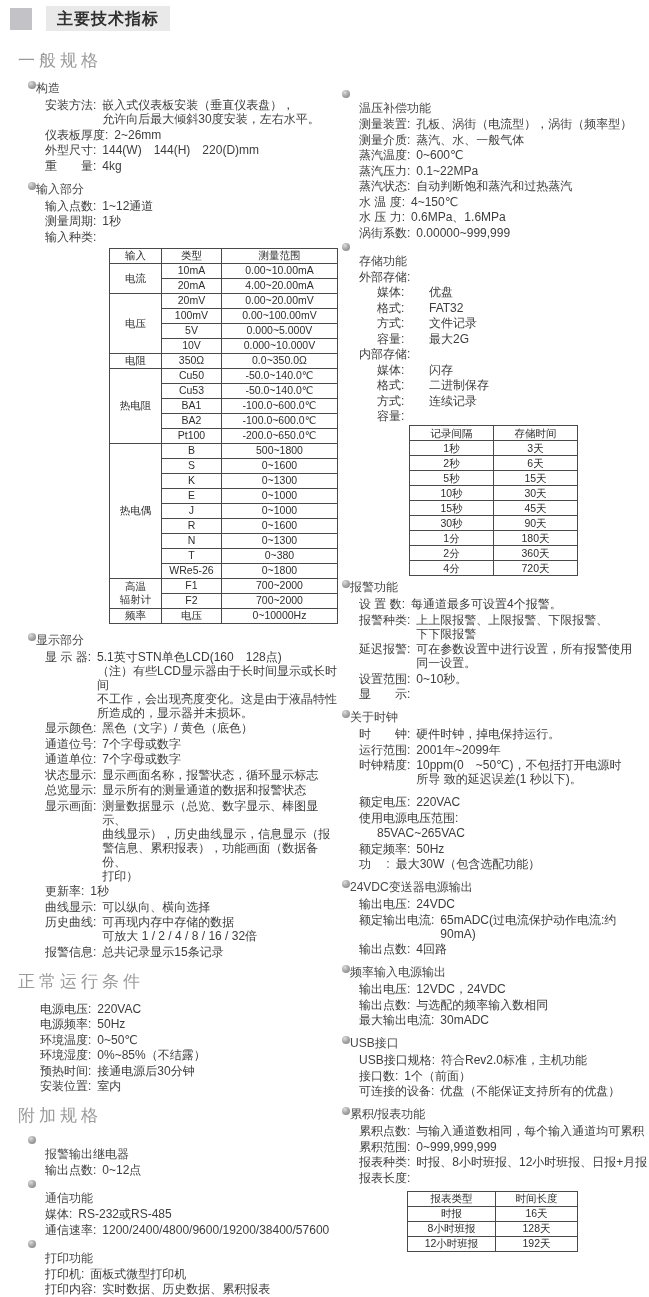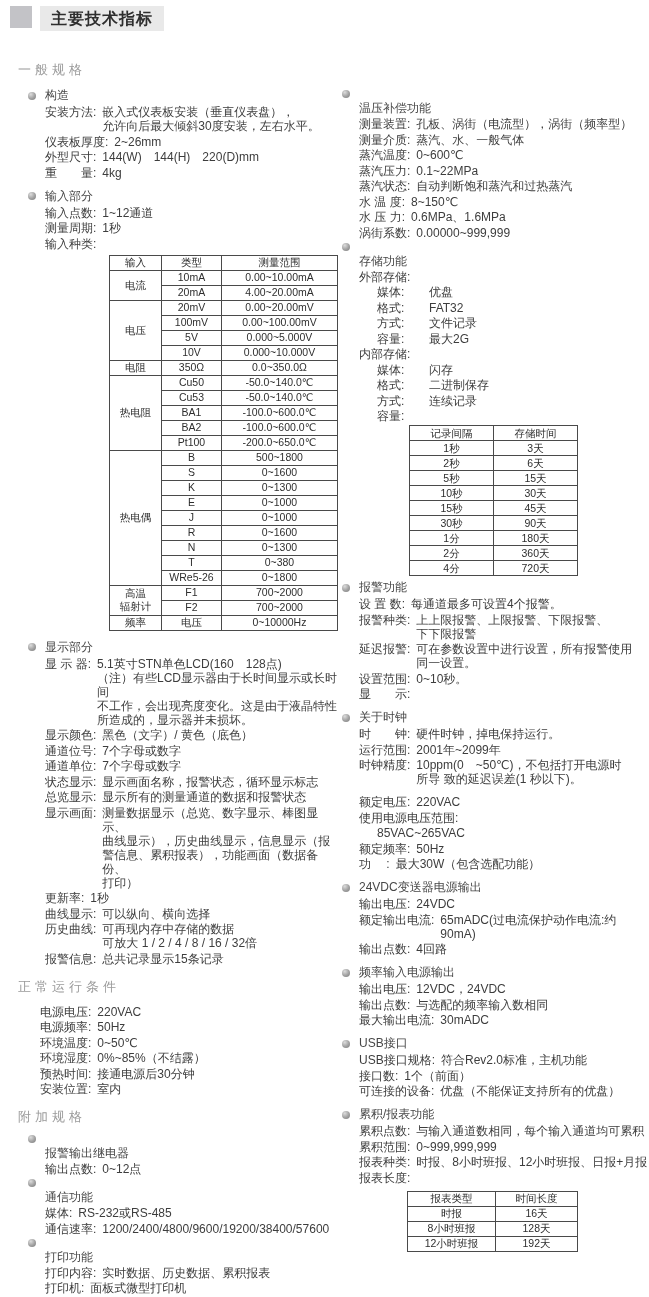--- a/index.html
+++ b/index.html
@@ -3,33 +3,33 @@
 <meta charset="utf-8">
 <style>
   *{margin:0;padding:0;box-sizing:border-box}
   html,body{width:649px}
   body{
     height:1297px;overflow:hidden;background:#fff;
     font-family:"Liberation Sans","DejaVu Sans",sans-serif;
     color:var(--body-text,#3d3d3d);
   }
   .page{padding:6px 0 0 10px;width:649px}
-  header{display:flex;align-items:flex-start;gap:8px;margin-bottom:18px}
+  header{display:flex;align-items:center;gap:14px;margin-bottom:18px}
   .title-sq{width:22px;height:22px;background:var(--title-square,#c3c3c7);flex:0 0 auto}
   h1{font-size:16px;font-weight:bold;color:#2e2e2e;background:var(--title-bg,#e9e9e9);
      padding:3px 11px;letter-spacing:1px;line-height:1.2}
   .cols{display:flex;align-items:flex-start}
   .col.left{flex:0 0 328px}
   .col.right{flex:1 1 auto;min-width:0;padding-top:40px}
   section{margin-bottom:11px}
-  .sec-heading{font-size:13px;color:var(--heading-text,#9b9b9b);letter-spacing:4px;margin:12px 0 9px 8px}
+  .sec-heading{font-size:17px;color:var(--heading-text,#9b9b9b);letter-spacing:4px;margin:0 0 9px 8px}
   .block{padding-left:18px;margin-bottom:9px;font-size:12px}
   .col.right .block{padding-left:4px}
   .block.b-own{margin-bottom:3px}
-  .block-head{display:flex;align-items:center;gap:9px;margin-bottom:2px;line-height:15px}
+  .block-head{display:flex;margin-bottom:2px;line-height:15px}
   .bullet{width:8px;height:8px;border-radius:50%;flex:0 0 auto;
     background:radial-gradient(circle at 35% 30%,#dcdcdc 0%,#a0a0a0 55%,#7c7c7c 100%);}
   .b-own > .bullet{display:block;margin:1px 0 3px 0}
   .block-title{color:#474747;line-height:15px}
   .own-title{padding-left:17px;margin-bottom:1px}
   .rows{padding-left:17px}
   .block.plain .rows{padding-left:12px}
   .row{display:flex;line-height:14px;margin-bottom:1.5px}
   .row .lab{flex:0 0 auto;margin-right:6px;white-space:pre}
   .row .val{white-space:pre-line;min-width:0}
@@ -335,26 +335,26 @@
                 <span class="lab">通信速率:</span>
                 <span class="val">1200/2400/4800/9600/19200/38400/57600</span>
               </div>
             </div>
           </div>
           <div class="block b-own">
             <div class="bullet"></div>
             <div class="block-title own-title">打印功能</div>
             <div class="rows">
               <div class="row">
+                <span class="lab">打印机:</span>
+                <span class="val">面板式微型打印机</span>
+              </div>
+              <div class="row">
                 <span class="lab">打印内容:</span>
                 <span class="val">实时数据、历史数据、累积报表</span>
-              </div>
-              <div class="row">
-                <span class="lab">打印机:</span>
-                <span class="val">面板式微型打印机</span>
               </div>
             </div>
           </div>
         </section>
       </div>
     <div class="col right" id="right-col">
         <section class="sec">
           <div class="block b-own">
             <div class="bullet"></div>
             <div class="block-title own-title">温压补偿功能</div>
@@ -374,21 +374,21 @@
               <div class="row">
                 <span class="lab">蒸汽压力:</span>
                 <span class="val">0.1~22MPa</span>
               </div>
               <div class="row">
                 <span class="lab">蒸汽状态:</span>
                 <span class="val">自动判断饱和蒸汽和过热蒸汽</span>
               </div>
               <div class="row">
                 <span class="lab">水 温 度:</span>
-                <span class="val">8~150℃</span>
+                <span class="val">4~150℃</span>
               </div>
               <div class="row">
                 <span class="lab">水 压 力:</span>
                 <span class="val">0.6MPa、1.6MPa</span>
               </div>
               <div class="row">
                 <span class="lab">涡街系数:</span>
                 <span class="val">0.00000~999,999</span>
               </div>
             </div>

